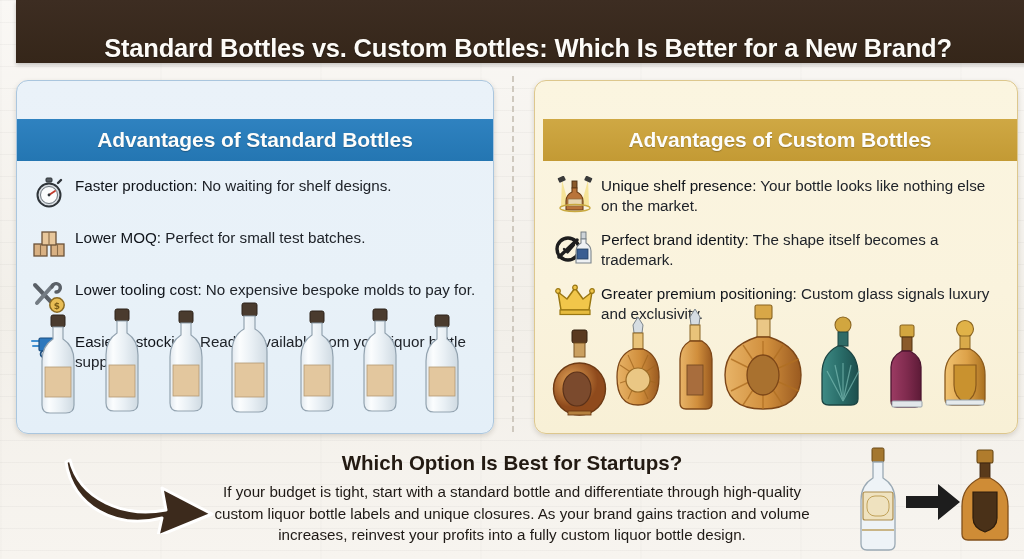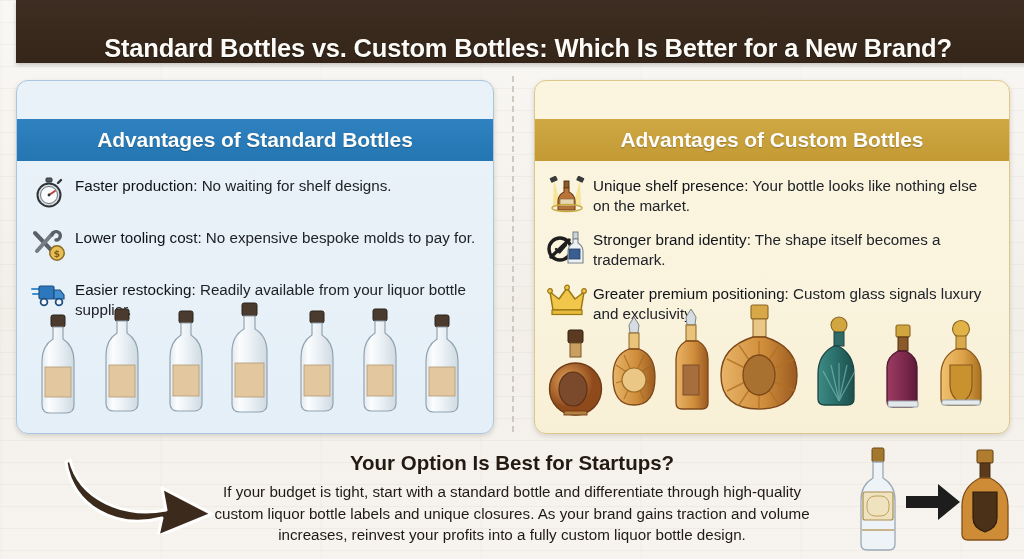--- a/index.html
+++ b/index.html
@@ -43,21 +43,21 @@
   .card{
     position:absolute;top:80px;height:352px;
     border-radius:12px;overflow:hidden;
     box-shadow:0 2px 5px rgba(60,45,30,0.17);
   }
   .card.left{left:16px;width:476px;
     background:linear-gradient(to bottom,#eaf2f9,#e8f1f8 60%,#e4eff8);
     border:1px solid #aac6de;}
   .card.right{left:534px;width:474px;
     background:linear-gradient(to bottom,#fbf5e0,#faf3dd 60%,#f8f0d6);
-    border:1px solid #ddc78d;}
+    border:1px solid #ddc78d;padding-left:8px;}
 
   .card-head{
     height:42px;display:flex;align-items:center;justify-content:center;margin-top:38px;
   }
   .card.left .card-head{background:linear-gradient(to bottom,#2f82c0,#2476b2);}
   .card.right .card-head{background:linear-gradient(to bottom,#cfa844,#c39a34);}
   .card-head span{
     color:#fdfdfb;font-size:21px;font-weight:bold;letter-spacing:-0.1px;
     text-shadow:0 1px 1px rgba(0,0,0,0.25);
   }
@@ -119,20 +119,35 @@
             <circle cx="17" cy="19" r="8.5" fill="#fbfcfd" stroke="#6d757c" stroke-width="1"></circle>
             <line x1="17" y1="19" x2="23" y2="15" stroke="#c0392b" stroke-width="1.8" stroke-linecap="round"></line>
             <circle cx="17" cy="19" r="1.4" fill="#2f3439"></circle>
           </svg>
         </span>
         <span class="txt">
           <b>Faster production:</b><span> No waiting for shelf designs.</span>
         </span>
       </div>
 
+      <div class="bullet">
+        <span class="ico">
+          <svg width="34" height="32" viewBox="0 0 34 32">
+            <rect x="2" y="16" width="13" height="12" fill="#d9b183" stroke="#6b5238" stroke-width="1.3"></rect>
+            <rect x="19" y="16" width="13" height="12" fill="#d9b183" stroke="#6b5238" stroke-width="1.3"></rect>
+            <rect x="10" y="4" width="14" height="13" fill="#e8c79b" stroke="#6b5238" stroke-width="1.3"></rect>
+            <line x1="17" y1="4" x2="17" y2="17" stroke="#8a6c49" stroke-width="1.1"></line>
+            <line x1="8.5" y1="16" x2="8.5" y2="28" stroke="#8a6c49" stroke-width="1.1"></line>
+            <line x1="25.5" y1="16" x2="25.5" y2="28" stroke="#8a6c49" stroke-width="1.1"></line>
+          </svg>
+        </span>
+        <span class="txt">
+          <b>Lower MOQ:</b><span> Perfect for small test batches.</span>
+        </span>
+      </div>
 
       <div class="bullet">
         <span class="ico">
           <svg width="36" height="34" viewBox="0 0 36 34">
             <line x1="4" y1="5" x2="22" y2="24" stroke="#5a6067" stroke-width="4" stroke-linecap="round"></line>
             <line x1="22" y1="5" x2="6" y2="23" stroke="#747c84" stroke-width="4" stroke-linecap="round"></line>
             <path d="M21 7 a4.2 4.2 0 1 1 4 5" fill="none" stroke="#5a6067" stroke-width="3.4" stroke-linecap="round"></path>
             <circle cx="26" cy="25" r="7.2" fill="#e8bd55" stroke="#8a6a22" stroke-width="1.5"></circle>
             <text x="26" y="29" font-size="9" font-family="DejaVu Sans, sans-serif" font-weight="bold" fill="#7a5c18" text-anchor="middle">$</text>
           </svg>
@@ -241,21 +256,21 @@
           <svg width="40" height="36" viewBox="0 0 40 36">
             <circle cx="13" cy="19" r="11" fill="none" stroke="#1e1e1e" stroke-width="3.4"></circle>
             <path d="M4 27 L22 10" stroke="#1e1e1e" stroke-width="3.4" stroke-linecap="round"></path>
             <path d="M9 19 l3.5 3.5 L19 15" fill="none" stroke="#1e1e1e" stroke-width="2.4" stroke-linecap="round" stroke-linejoin="round"></path>
             <rect x="26" y="2" width="5" height="7" fill="#cdd3d8" stroke="#6d757c" stroke-width="0.9"></rect>
             <path d="M26 9 h5 v4 q5 3 5 8 v12 h-15 v-12 q0 -5 5 -8 z" fill="#eef1f3" stroke="#7b848b" stroke-width="1.1"></path>
             <rect x="22" y="19" width="11" height="10" fill="#3a5e92" stroke="#24405f" stroke-width="0.8"></rect>
           </svg>
         </span>
         <span class="txt">
-          <b>Stronger brand identity:</b><span> The shape itself becomes a trademark.</span>
+          <b>Perfect brand identity:</b><span> The shape itself becomes a trademark.</span>
         </span>
       </div>
 
       <div class="bullet">
         <span class="ico">
           <svg width="40" height="34" viewBox="0 0 40 34">
             <path d="M6 26 L3 8 L12 15 L20 4 L28 15 L37 8 L34 26 Z" fill="#f1c64a" stroke="#9a7712" stroke-width="1.5" stroke-linejoin="round"></path>
             <rect x="5" y="26" width="30" height="4.5" fill="#e6bb3e" stroke="#9a7712" stroke-width="1.2"></rect>
             <circle cx="3" cy="7" r="2.3" fill="#f1c64a" stroke="#9a7712" stroke-width="1.2"></circle>
             <circle cx="20" cy="3.5" r="2.3" fill="#f1c64a" stroke="#9a7712" stroke-width="1.2"></circle>
@@ -380,21 +395,21 @@
   </div>
 
   <div class="curve-arrow">
     <svg width="160" height="82" viewBox="0 0 160 82">
       <path d="M8 8 C 18 48, 62 66, 104 58 L 100 36 L 150 62 L 96 84 L 100 66
                C 54 78, 10 54, 4 10 Z" fill="#3c2a1c" stroke="#ffffff" stroke-width="3" stroke-linejoin="round"></path>
     </svg>
   </div>
 
   <div class="bottom">
-    <h2>Your Option Is Best for Startups?</h2>
+    <h2>Which Option Is Best for Startups?</h2>
     <div class="para">
       <span>If your budget is tight, start with a standard bottle and differentiate through high-quality </span><b>custom liquor bottle labels</b><span> and unique closures. As your brand gains traction and volume increases, reinvest your profits into a fully custom liquor bottle design.</span>
     </div>
   </div>
 
   <div class="transform">
     <svg width="186" height="112" viewBox="0 0 186 112">
 
       <g transform="translate(14,4)">
         <rect x="20" y="0" width="12" height="14" rx="1.5" fill="#a4772f" stroke="#6b4a16" stroke-width="1"></rect>

